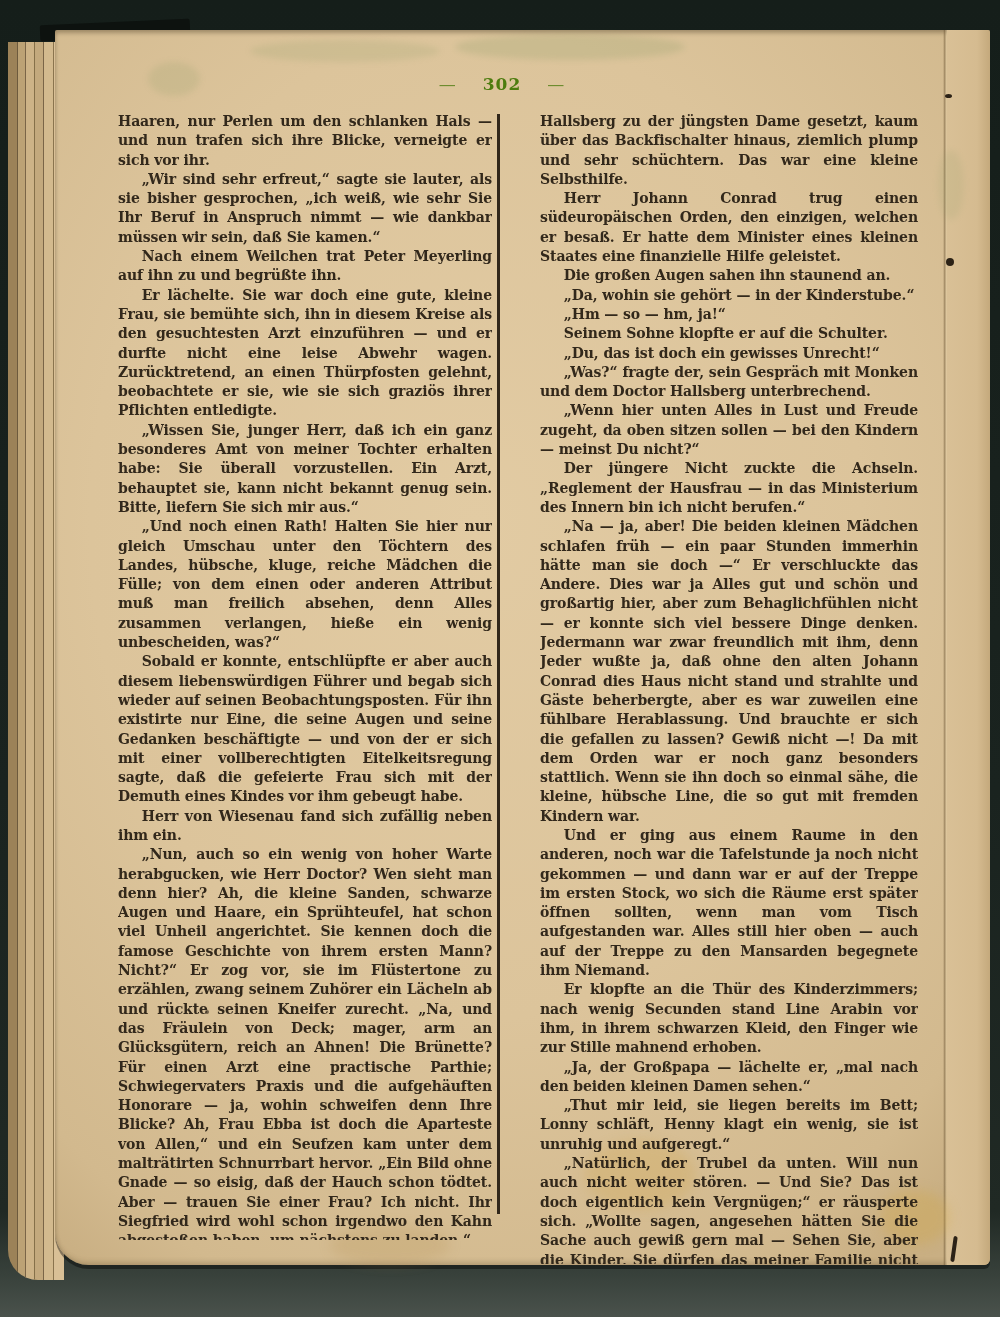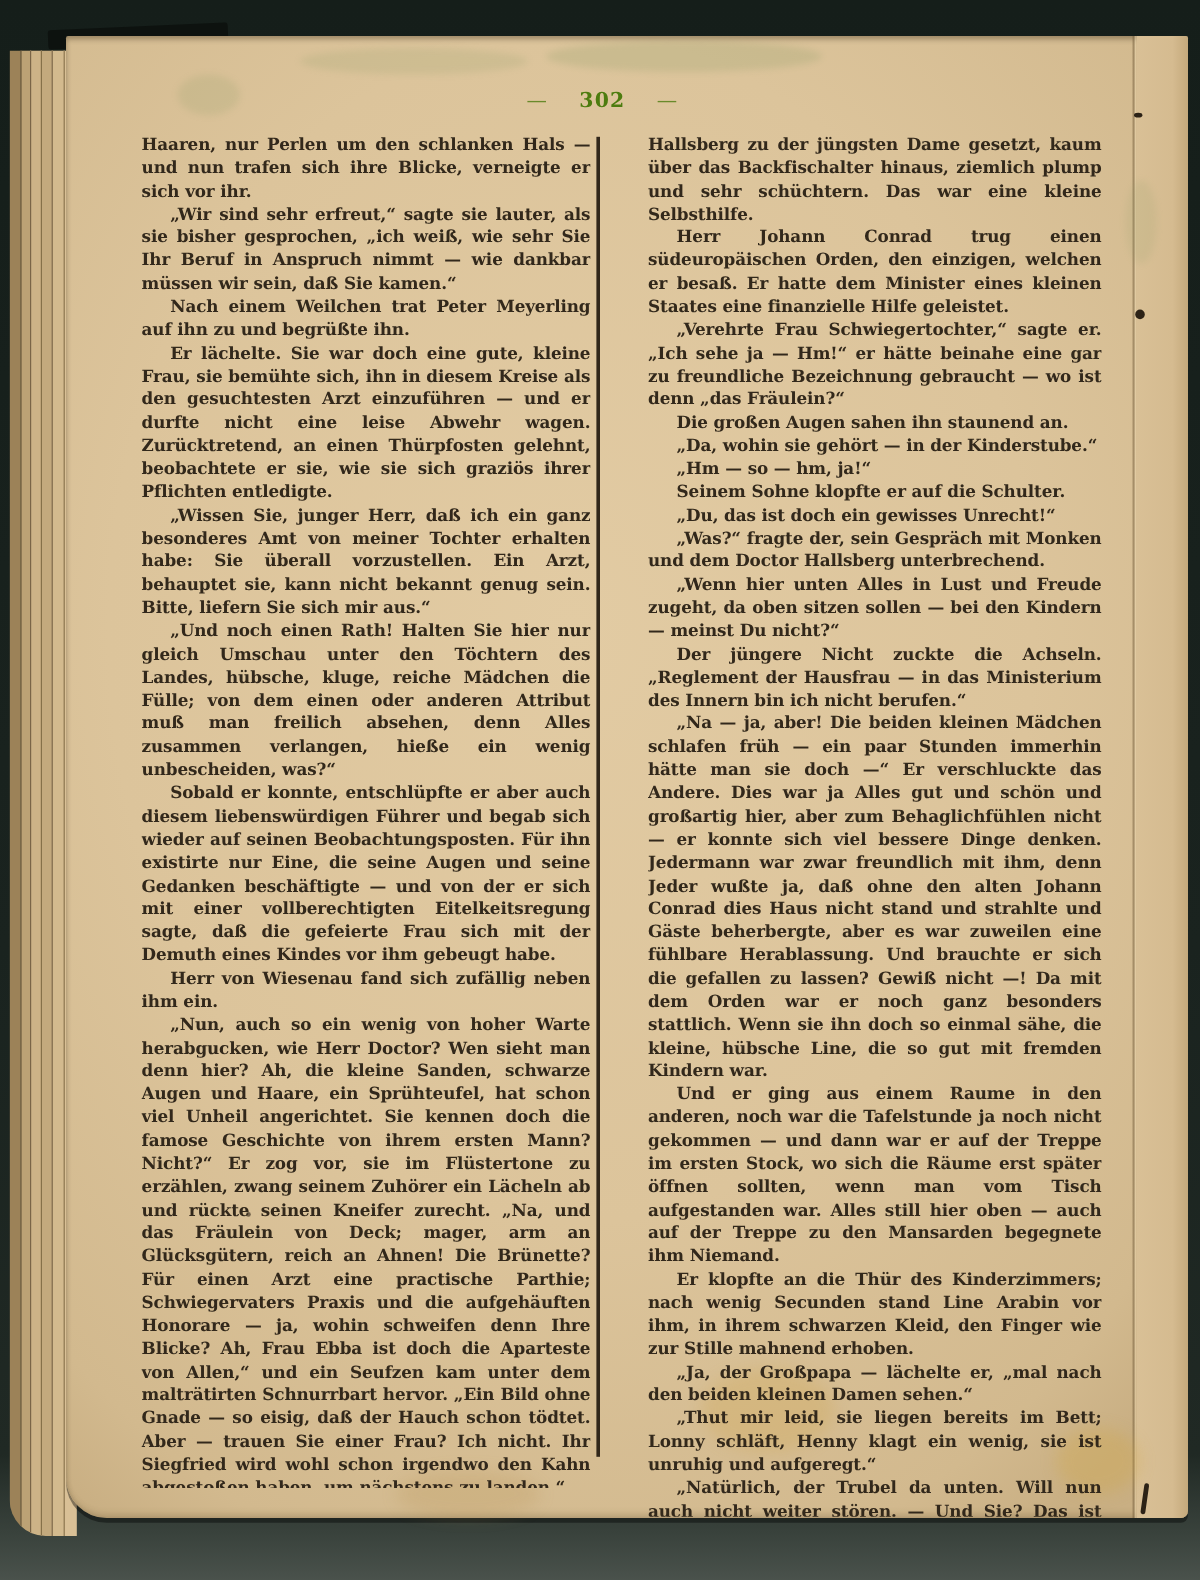--- a/index.html
+++ b/index.html
@@ -108,21 +108,20 @@
     <p>„Wissen Sie, junger Herr, daß ich ein ganz besonderes Amt von meiner Tochter erhalten habe: Sie überall vorzustellen. Ein Arzt, behauptet sie, kann nicht bekannt genug sein. Bitte, liefern Sie sich mir aus.“</p>
     <p>„Und noch einen Rath! Halten Sie hier nur gleich Umschau unter den Töchtern des Landes, hübsche, kluge, reiche Mädchen die Fülle; von dem einen oder anderen Attribut muß man freilich absehen, denn Alles zusammen verlangen, hieße ein wenig unbescheiden, was?“</p>
     <p>Sobald er konnte, entschlüpfte er aber auch diesem liebenswürdigen Führer und begab sich wieder auf seinen Beobachtungsposten. Für ihn existirte nur Eine, die seine Augen und seine Gedanken beschäftigte — und von der er sich mit einer vollberechtigten Eitelkeitsregung sagte, daß die gefeierte Frau sich mit der Demuth eines Kindes vor ihm gebeugt habe.</p>
     <p>Herr von Wiesenau fand sich zufällig neben ihm ein.</p>
     <p>„Nun, auch so ein wenig von hoher Warte herabgucken, wie Herr Doctor? Wen sieht man denn hier? Ah, die kleine Sanden, schwarze Augen und Haare, ein Sprühteufel, hat schon viel Unheil angerichtet. Sie kennen doch die famose Geschichte von ihrem ersten Mann? Nicht?“ Er zog vor, sie im Flüstertone zu erzählen, zwang seinem Zuhörer ein Lächeln ab und rückte seinen Kneifer zurecht. „Na, und das Fräulein von Deck; mager, arm an Glücksgütern, reich an Ahnen! Die Brünette? Für einen Arzt eine practische Parthie; Schwiegervaters Praxis und die aufgehäuften Honorare — ja, wohin schweifen denn Ihre Blicke? Ah, Frau Ebba ist doch die Aparteste von Allen,“ und ein Seufzen kam unter dem malträtirten Schnurrbart hervor. „Ein Bild ohne Gnade — so eisig, daß der Hauch schon tödtet. Aber — trauen Sie einer Frau? Ich nicht. Ihr Siegfried wird wohl schon irgendwo den Kahn abgestoßen haben, um nächstens zu landen.“</p>
     <p>Gegen alle Welt kalt — ihm gegenüber weich und weiblich! Wars eine Grille, ein kokettes Spiel? Wars mehr —? Eine seltsame Unruhe kam über Bruno.</p>
   </div>
 <div class="col col-right">
     <p class="no-indent">Hallsberg zu der jüngsten Dame gesetzt, kaum über das Backfischalter hinaus, ziemlich plump und sehr schüchtern. Das war eine kleine Selbsthilfe.</p>
     <p>Herr Johann Conrad trug einen südeuropäischen Orden, den einzigen, welchen er besaß. Er hatte dem Minister eines kleinen Staates eine finanzielle Hilfe geleistet.</p>
-    <p>„Verehrte Frau Schwiegertochter,“ sagte er. „Ich sehe ja — Hm!“ er hätte beinahe eine gar zu freundliche Bezeichnung gebraucht — wo ist denn „das Fräulein?“</p>
     <p>Die großen Augen sahen ihn staunend an.</p>
     <p>„Da, wohin sie gehört — in der Kinderstube.“</p>
     <p>„Hm — so — hm, ja!“</p>
     <p>Seinem Sohne klopfte er auf die Schulter.</p>
     <p>„Du, das ist doch ein gewisses Unrecht!“</p>
     <p>„Was?“ fragte der, sein Gespräch mit Monken und dem Doctor Hallsberg unterbrechend.</p>
     <p>„Wenn hier unten Alles in Lust und Freude zugeht, da oben sitzen sollen — bei den Kindern — meinst Du nicht?“</p>
     <p>Der jüngere Nicht zuckte die Achseln. „Reglement der Hausfrau — in das Ministerium des Innern bin ich nicht berufen.“</p>
     <p>„Na — ja, aber! Die beiden kleinen Mädchen schlafen früh — ein paar Stunden immerhin hätte man sie doch —“ Er verschluckte das Andere. Dies war ja Alles gut und schön und großartig hier, aber zum Behaglichfühlen nicht — er konnte sich viel bessere Dinge denken. Jedermann war zwar freundlich mit ihm, denn Jeder wußte ja, daß ohne den alten Johann Conrad dies Haus nicht stand und strahlte und Gäste beherbergte, aber es war zuweilen eine fühlbare Herablassung. Und brauchte er sich die gefallen zu lassen? Gewiß nicht —! Da mit dem Orden war er noch ganz besonders stattlich. Wenn sie ihn doch so einmal sähe, die kleine, hübsche Line, die so gut mit fremden Kindern war.</p>
     <p>Und er ging aus einem Raume in den anderen, noch war die Tafelstunde ja noch nicht gekommen — und dann war er auf der Treppe im ersten Stock, wo sich die Räume erst später öffnen sollten, wenn man vom Tisch aufgestanden war. Alles still hier oben — auch auf der Treppe zu den Mansarden begegnete ihm Niemand.</p>

